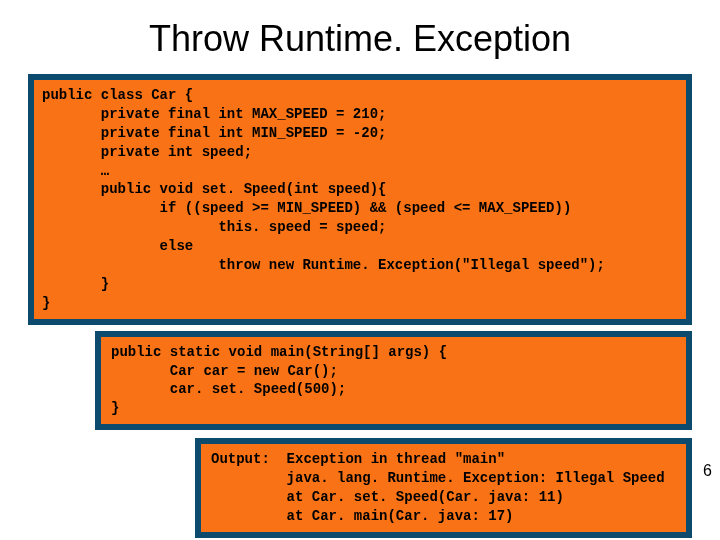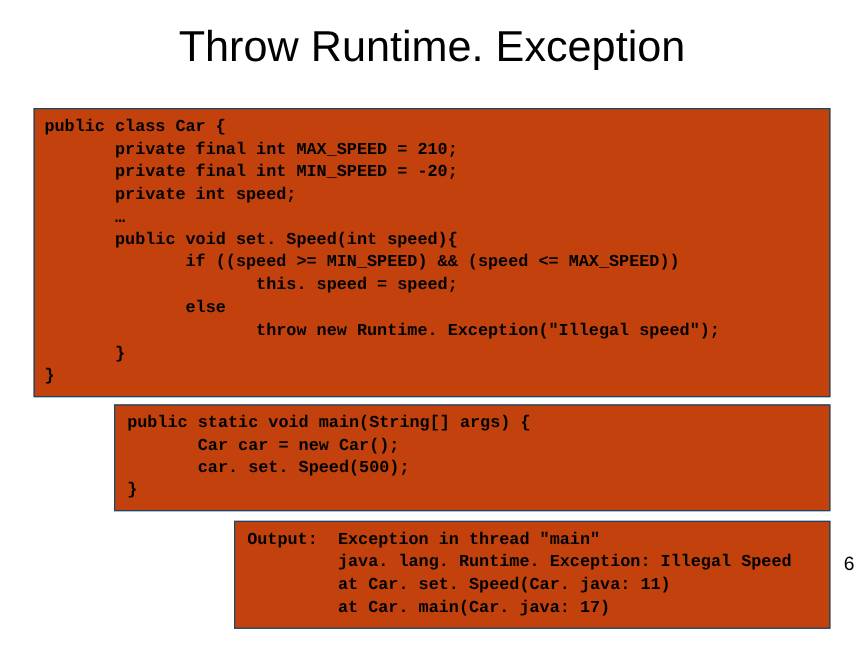--- a/index.html
+++ b/index.html
@@ -9,27 +9,27 @@
     height: 540px;
     background: #fff;
     font-family: Arial, Helvetica, sans-serif;
     position: relative;
     overflow: hidden;
   }
   .slide-title {
     font-size: 36px;
     font-weight: normal;
     text-align: center;
-    margin: 18px 0 30px 0;
+    margin: 18px 0 14px 0;
     color: #000;
     font-family: Arial, sans-serif;
   }
   .code-box {
-    border: 1px solid #0c4a6e;
-    background: #c2410c;
+    border: 6px solid #0c4a6e;
+    background: #f97316;
     font-family: "Courier New", Courier, monospace;
     font-size: 14px;
     line-height: 1.35;
     white-space: pre;
     color: #000;
     box-sizing: border-box;
   }
   .box1 {
     margin: 0 28px 0 28px;
     padding: 6px 8px 6px 8px;

